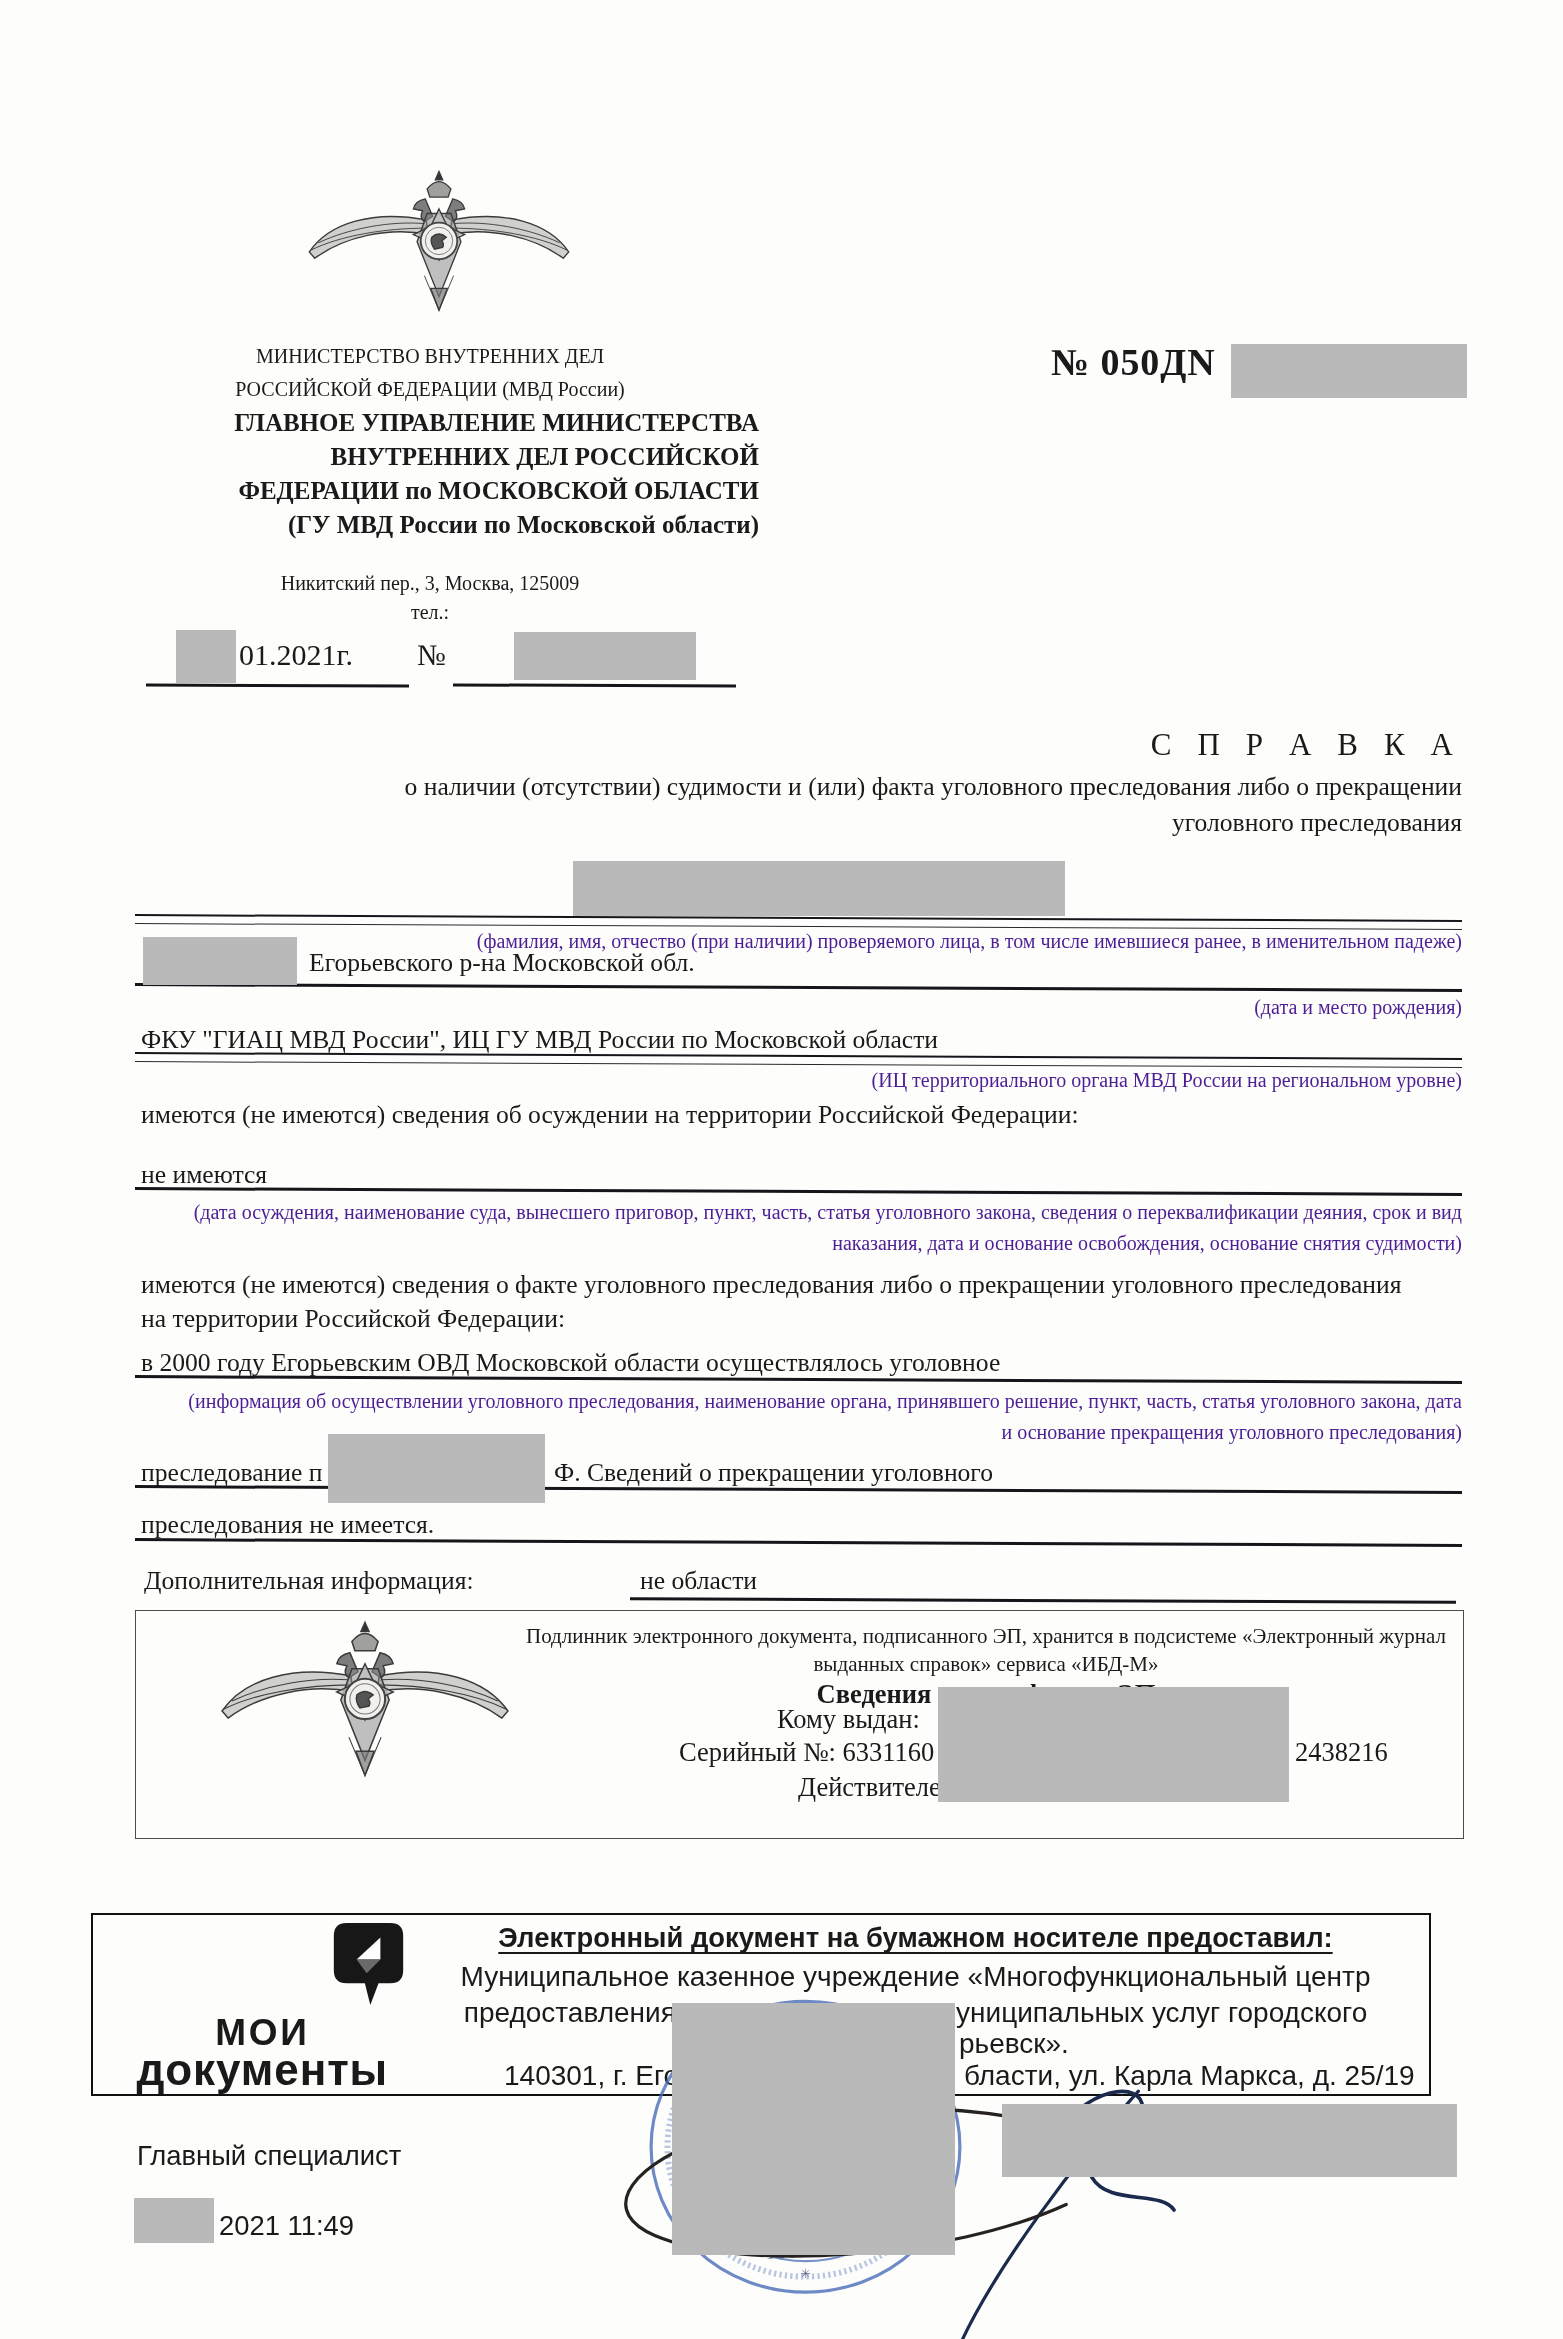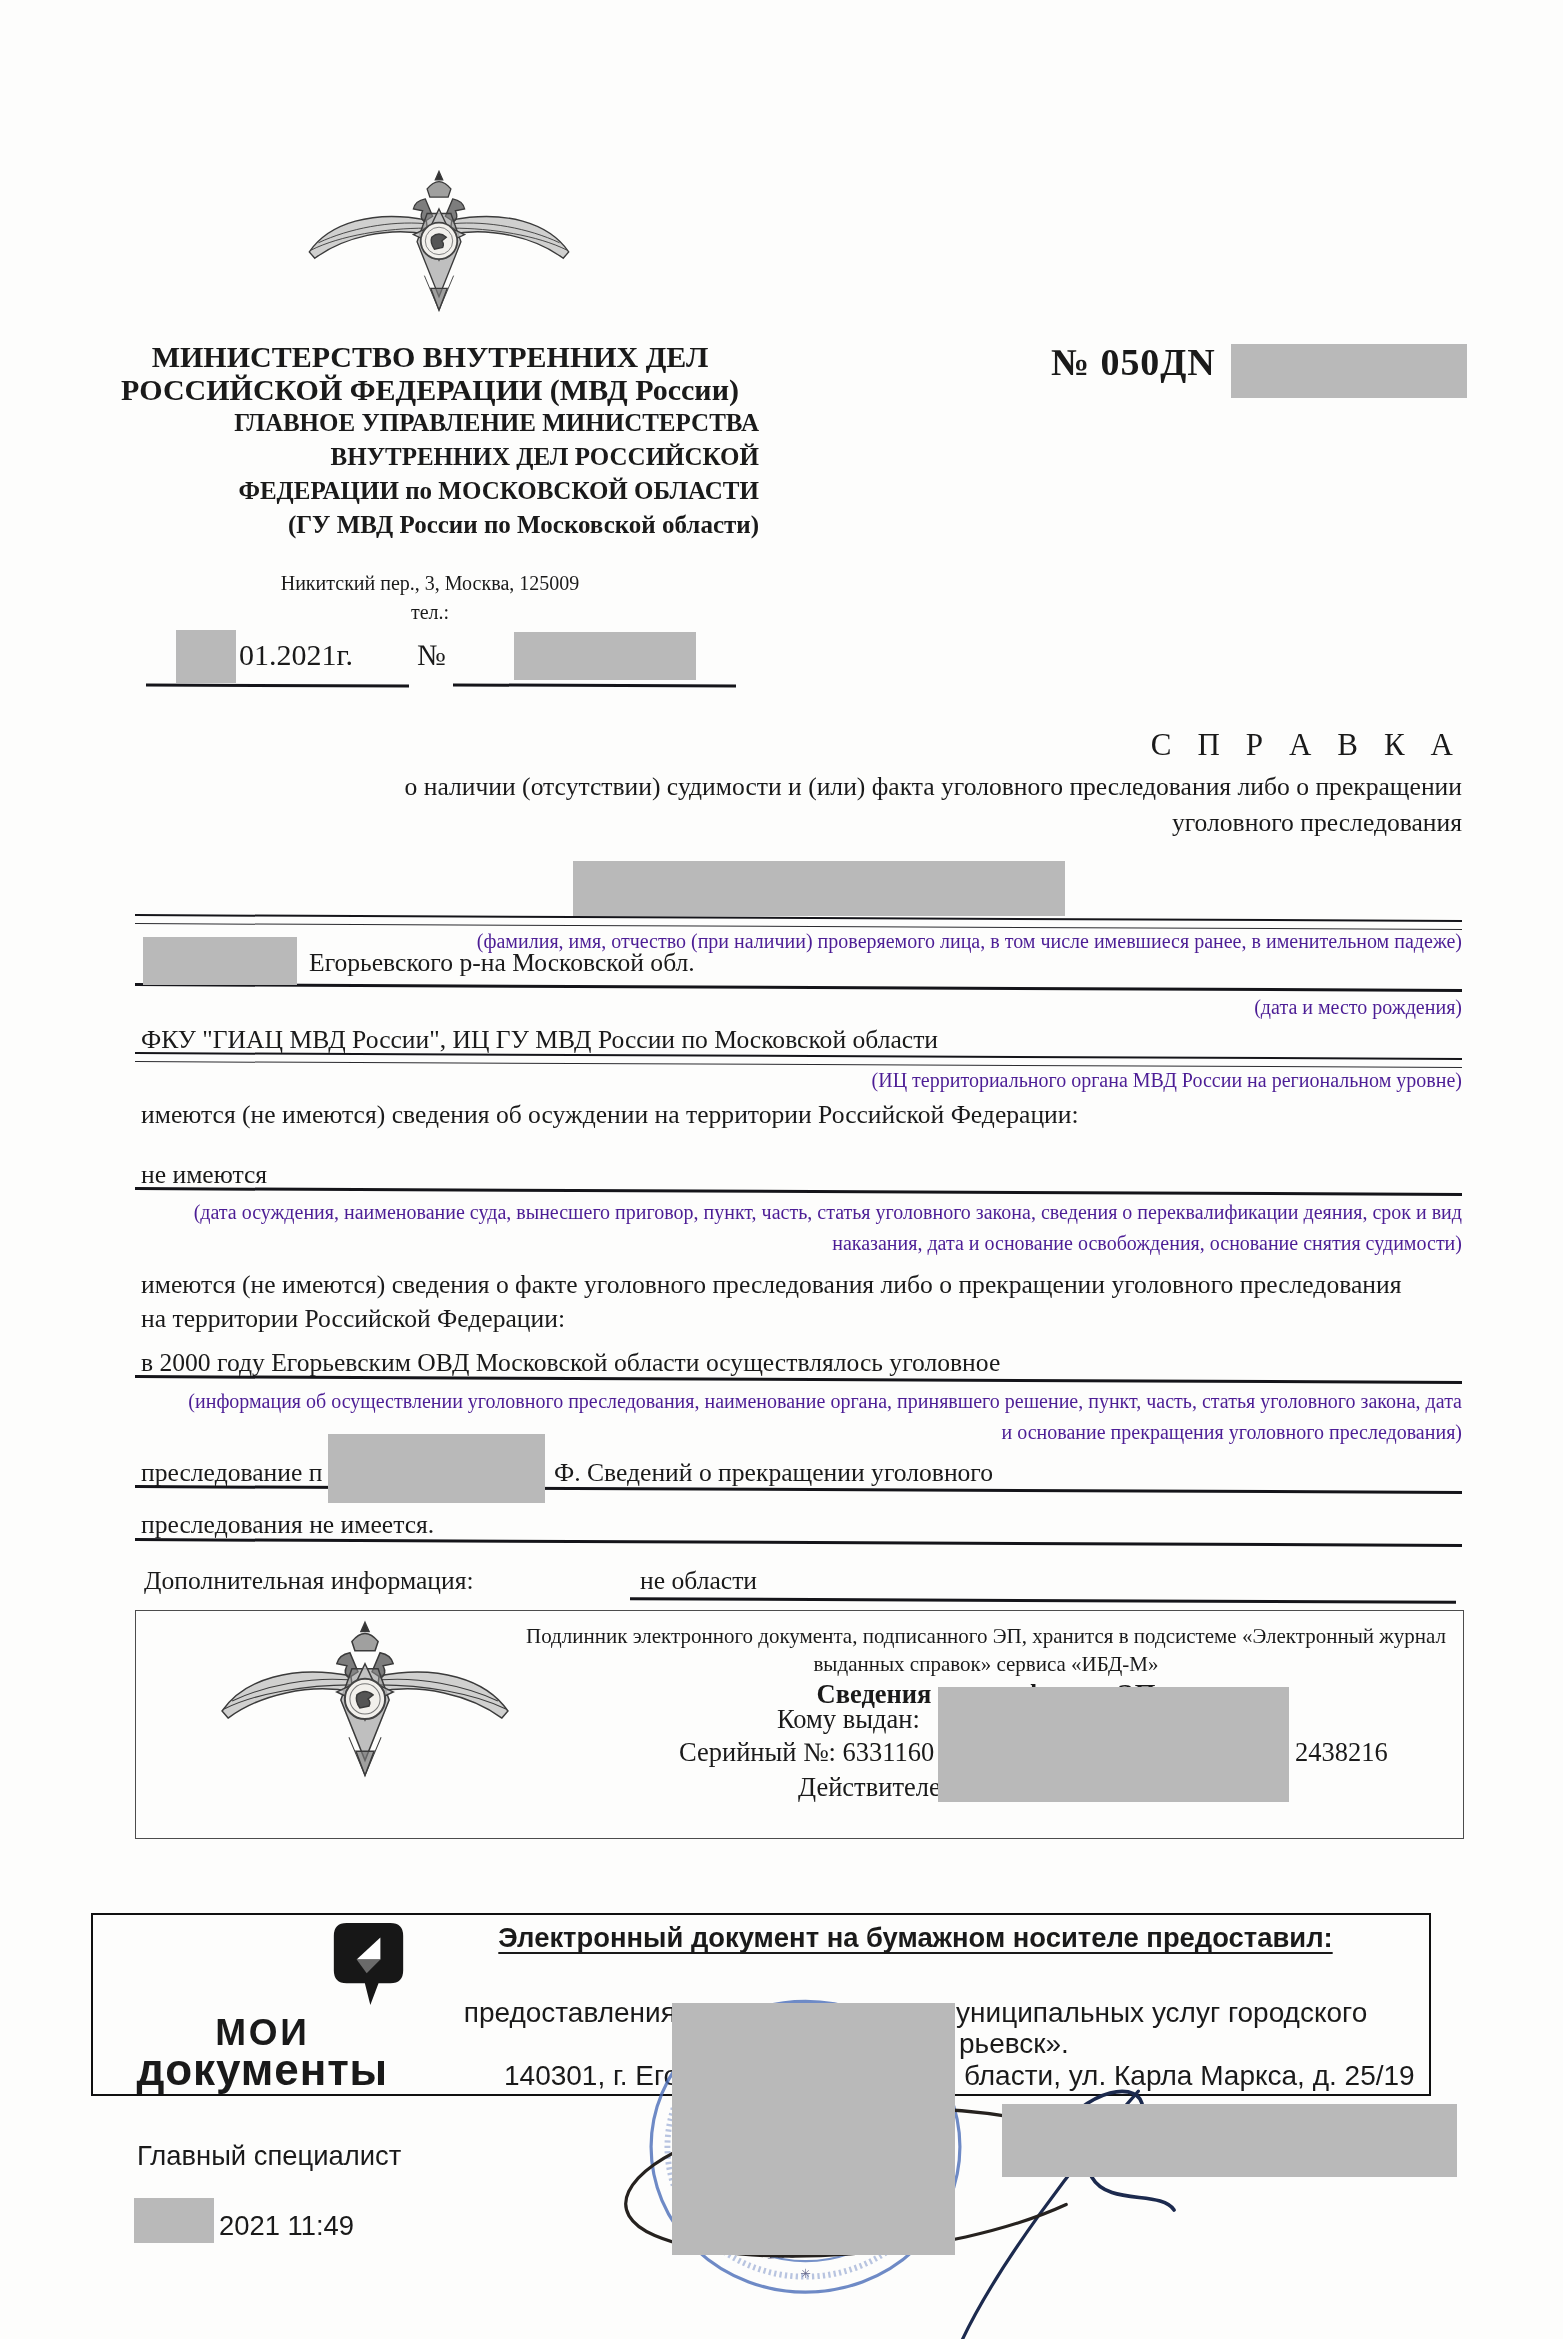--- a/index.html
+++ b/index.html
@@ -3,21 +3,21 @@
 <meta charset="utf-8">
 <style>
   html,body{margin:0;padding:0;background:#e8e8e8;}
   #page{position:relative;width:1563px;height:2339px;background:#fdfdfc;overflow:hidden;
         font-family:"Liberation Serif","DejaVu Serif",serif;color:#1a1a1a;}
   .abs{position:absolute;}
   .sans{font-family:"Liberation Sans","DejaVu Sans",sans-serif;}
   .center{text-align:center;}
   
   .hdr-block{left:101px;top:340px;width:658px;text-align:center;}
-  .hdr-m{font-size:30px;line-height:33px;font-weight:bold;}
+  .hdr-m{font-size:20px;line-height:33px;}
   .hdr-b{font-size:25px;line-height:34px;font-weight:bold;text-align:right;}
   .hdr-addr{font-size:20px;line-height:27.4px;margin-top:28px;}
   .docnum{left:1051px;top:340px;font-size:38px;font-weight:bold;letter-spacing:0.9px;text-align:center;}
   
   .rule{position:absolute;height:2.7px;background:#15151a;transform:rotate(0.25deg);}
   .rule.dbl{height:7.3px;background:transparent;border-top:2.7px solid #15151a;border-bottom:1.8px solid #2a2a2e;}
   
   .cap{font-size:20px;color:#4c1d95;}
   .bodyt{font-size:25.6px;}
   .titlet{font-size:31px;letter-spacing:9.1px;}
@@ -148,20 +148,21 @@
     <div class="abs certrow" style="left:662px;top:161px">Действителе</div>
   </div>
 
   <div class="abs provbox sans">
     <svg class="abs" style="left:239px;top:5.5px" width="73" height="87" viewBox="0 0 80 95">
         <use href="#pinlogo"></use>
       </svg>
     <div class="abs logoMoi center" style="left:18.3px;top:97px;width:302px">МОИ</div>
     <div class="abs logoDok center" style="left:18.3px;top:130px;width:302px">документы</div>
     <div class="abs provhead center" style="left:320px;top:7.3px;width:1005px">Электронный документ на бумажном носителе предоставил:</div>
+    <div class="abs provt center" style="left:320px;top:46px;width:1005px">Муниципальное казенное учреждение «Многофункциональный центр</div>
     <div class="abs provt center" style="left:320px;top:82px;width:1005px">предоставления государственных и муниципальных услуг городского</div>
   </div>
   <div class="abs provt sans" style="left:959px;top:2028px;z-index:2">рьевск».</div>
   <div class="abs provt sans" style="left:504px;top:2060px;z-index:2">140301, г. Его</div>
   <div class="abs provt sans" style="left:964px;top:2060px;z-index:2">бласти, ул. Карла Маркса, д. 25/19</div>
 
   <svg class="stamp" viewBox="0 0 360 340">
     <ellipse cx="180" cy="167" rx="170" ry="160" fill="none" stroke="#4a6db8" stroke-width="3.5" opacity="0.8"></ellipse>
     <ellipse cx="180" cy="167" rx="152" ry="143" fill="none" stroke="#7f95c9" stroke-width="6.5" stroke-dasharray="2.5,3.5" opacity="0.55"></ellipse>
     <ellipse cx="180" cy="167" rx="134" ry="126" fill="none" stroke="#4a6db8" stroke-width="2.5" opacity="0.75"></ellipse>

